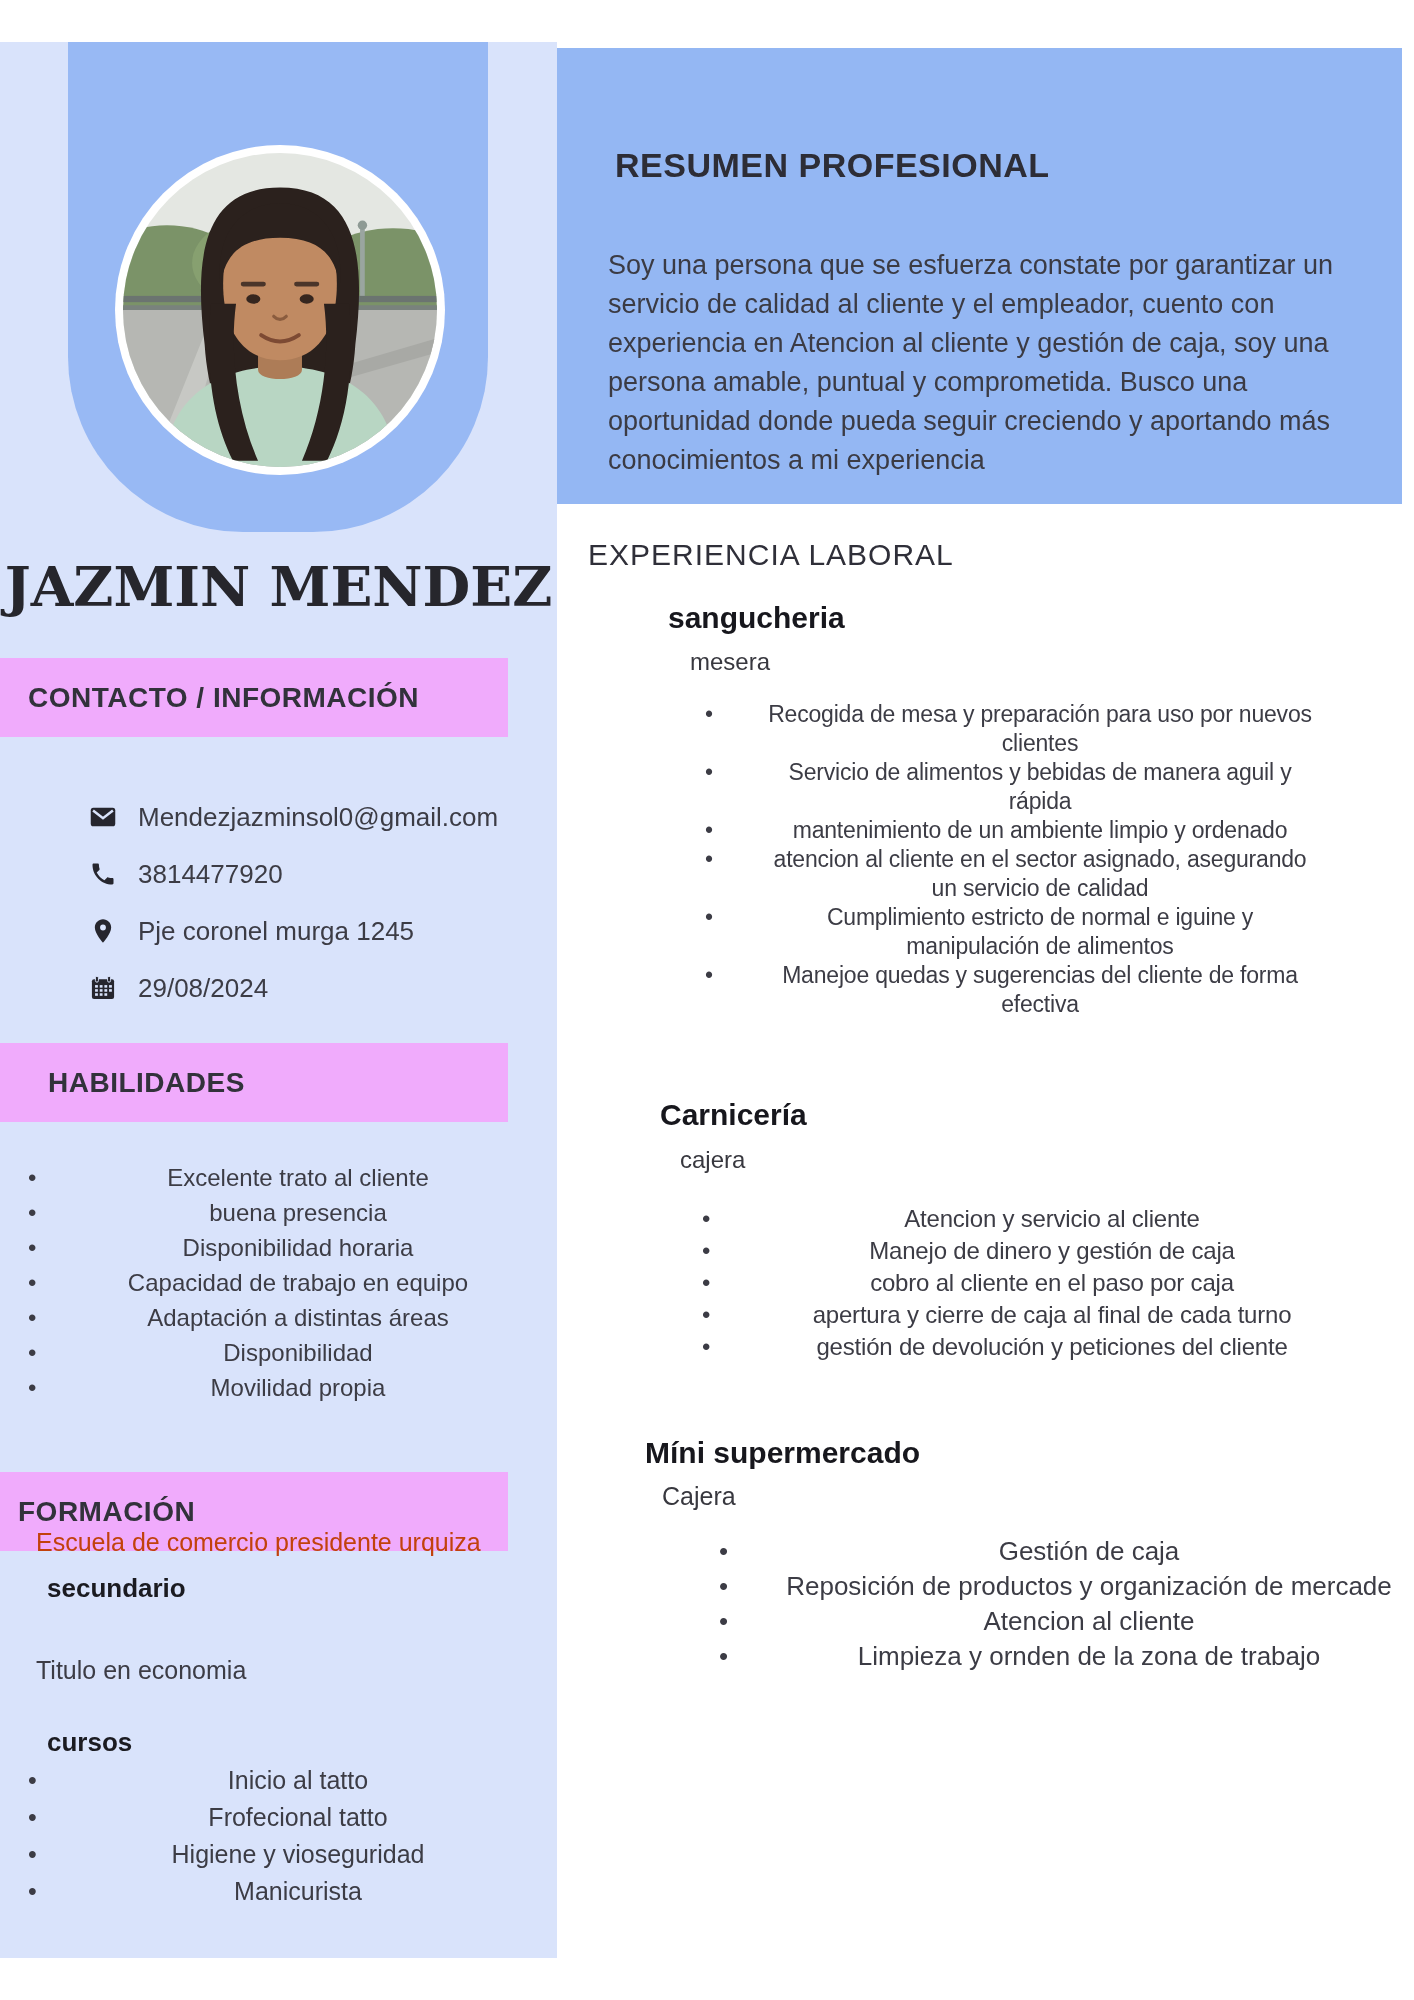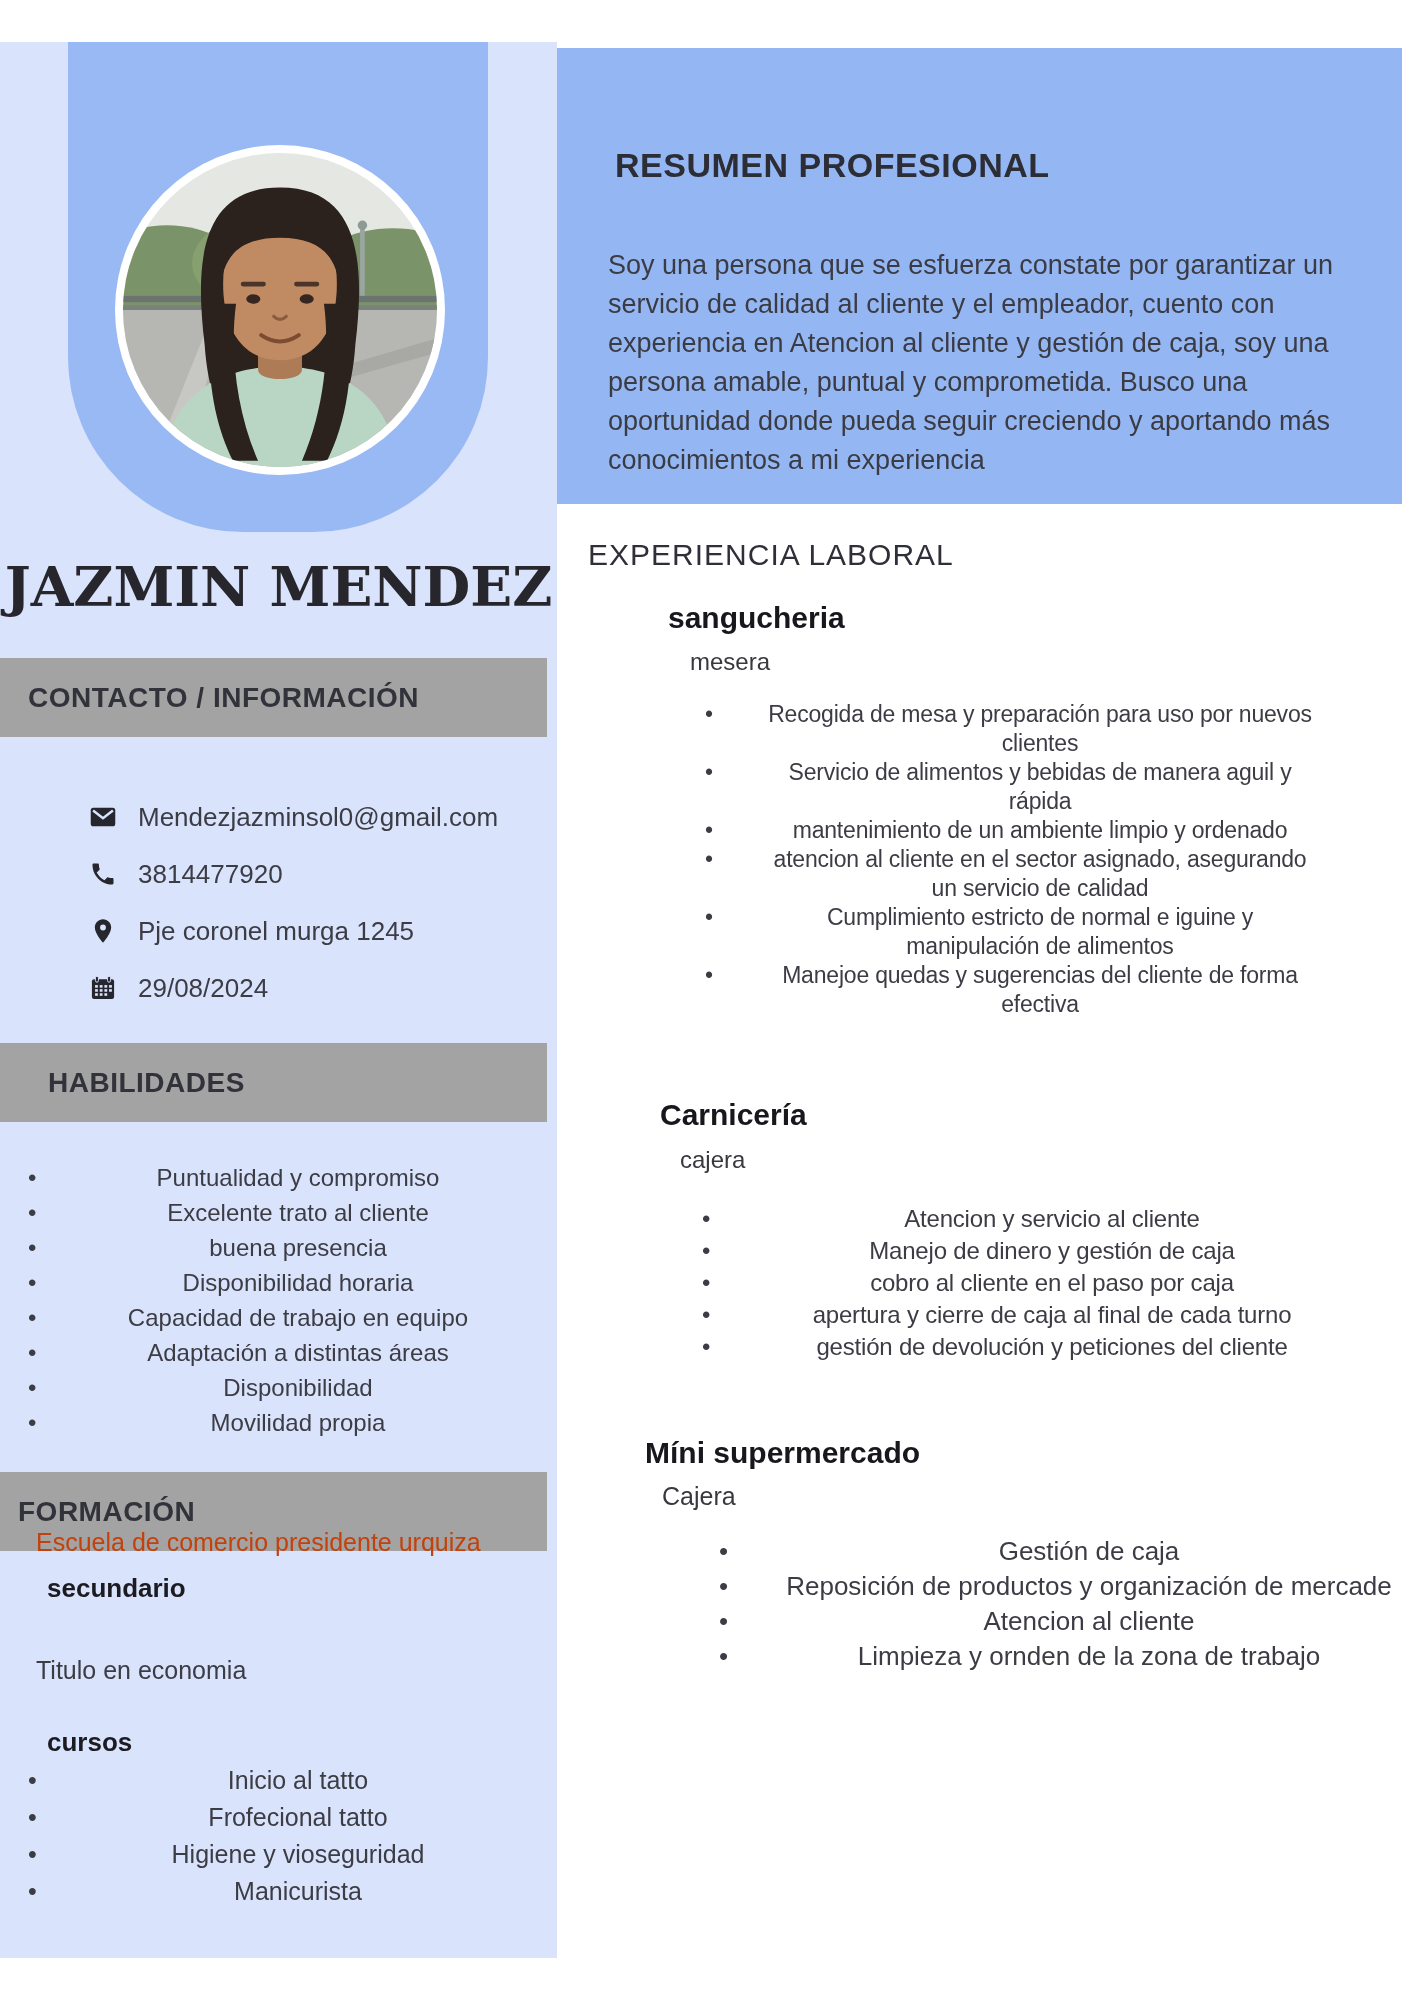--- a/index.html
+++ b/index.html
@@ -16,21 +16,21 @@
   .photo-ring{left:115px;top:145px;width:330px;height:330px;border-radius:50%;
     background:#ffffff;}
   .photo-inner{position:absolute;left:8px;top:8px;width:314px;height:314px;
     border-radius:50%;overflow:hidden;}
   .photo-inner svg{display:block;width:100%;height:100%;}
 
   .candidate-name{left:0;top:552px;width:557px;text-align:center;
     font-family:"DejaVu Serif", serif;font-weight:700;font-size:55px;
     line-height:70px;color:#26262c;}
 
-  .band{left:0;width:547px;height:79px;background:#a3a3a3;display:flex;
+  .band{left:0;width:508px;height:79px;background:#f0abfc;display:flex;
     align-items:center;color:#32323b;font-weight:600;font-size:28px;
     letter-spacing:.5px;}
   .band-contact{top:658px;padding-left:28px;box-sizing:border-box;}
   .band-skills{top:1043px;padding-left:48px;box-sizing:border-box;}
   .band-formacion{top:1472px;padding-left:18px;box-sizing:border-box;}
 
   .contact-list{left:88px;top:802px;display:flex;flex-direction:column;gap:27px;}
   .contact-row{display:flex;align-items:center;height:30px;gap:20px;}
   .contact-row .cicon{width:30px;height:30px;flex:0 0 30px;display:flex;
     align-items:center;justify-content:center;}
@@ -173,21 +173,20 @@
     </span>
     <span class="contact-value">29/08/2024</span>
   </div>
 </div>
 
 <div class="abs band band-skills">
   <span>HABILIDADES</span>
 </div>
 
 <ul class="abs plainlist skills-list">
-    <li>Puntualidad y compromiso</li>
     <li>Excelente trato al cliente</li>
     <li>buena presencia</li>
     <li>Disponibilidad horaria</li>
     <li>Capacidad de trabajo en equipo</li>
     <li>Adaptación a distintas áreas</li>
     <li>Disponibilidad</li>
     <li>Movilidad propia</li>
   </ul>
 
 <div class="abs band band-formacion">

